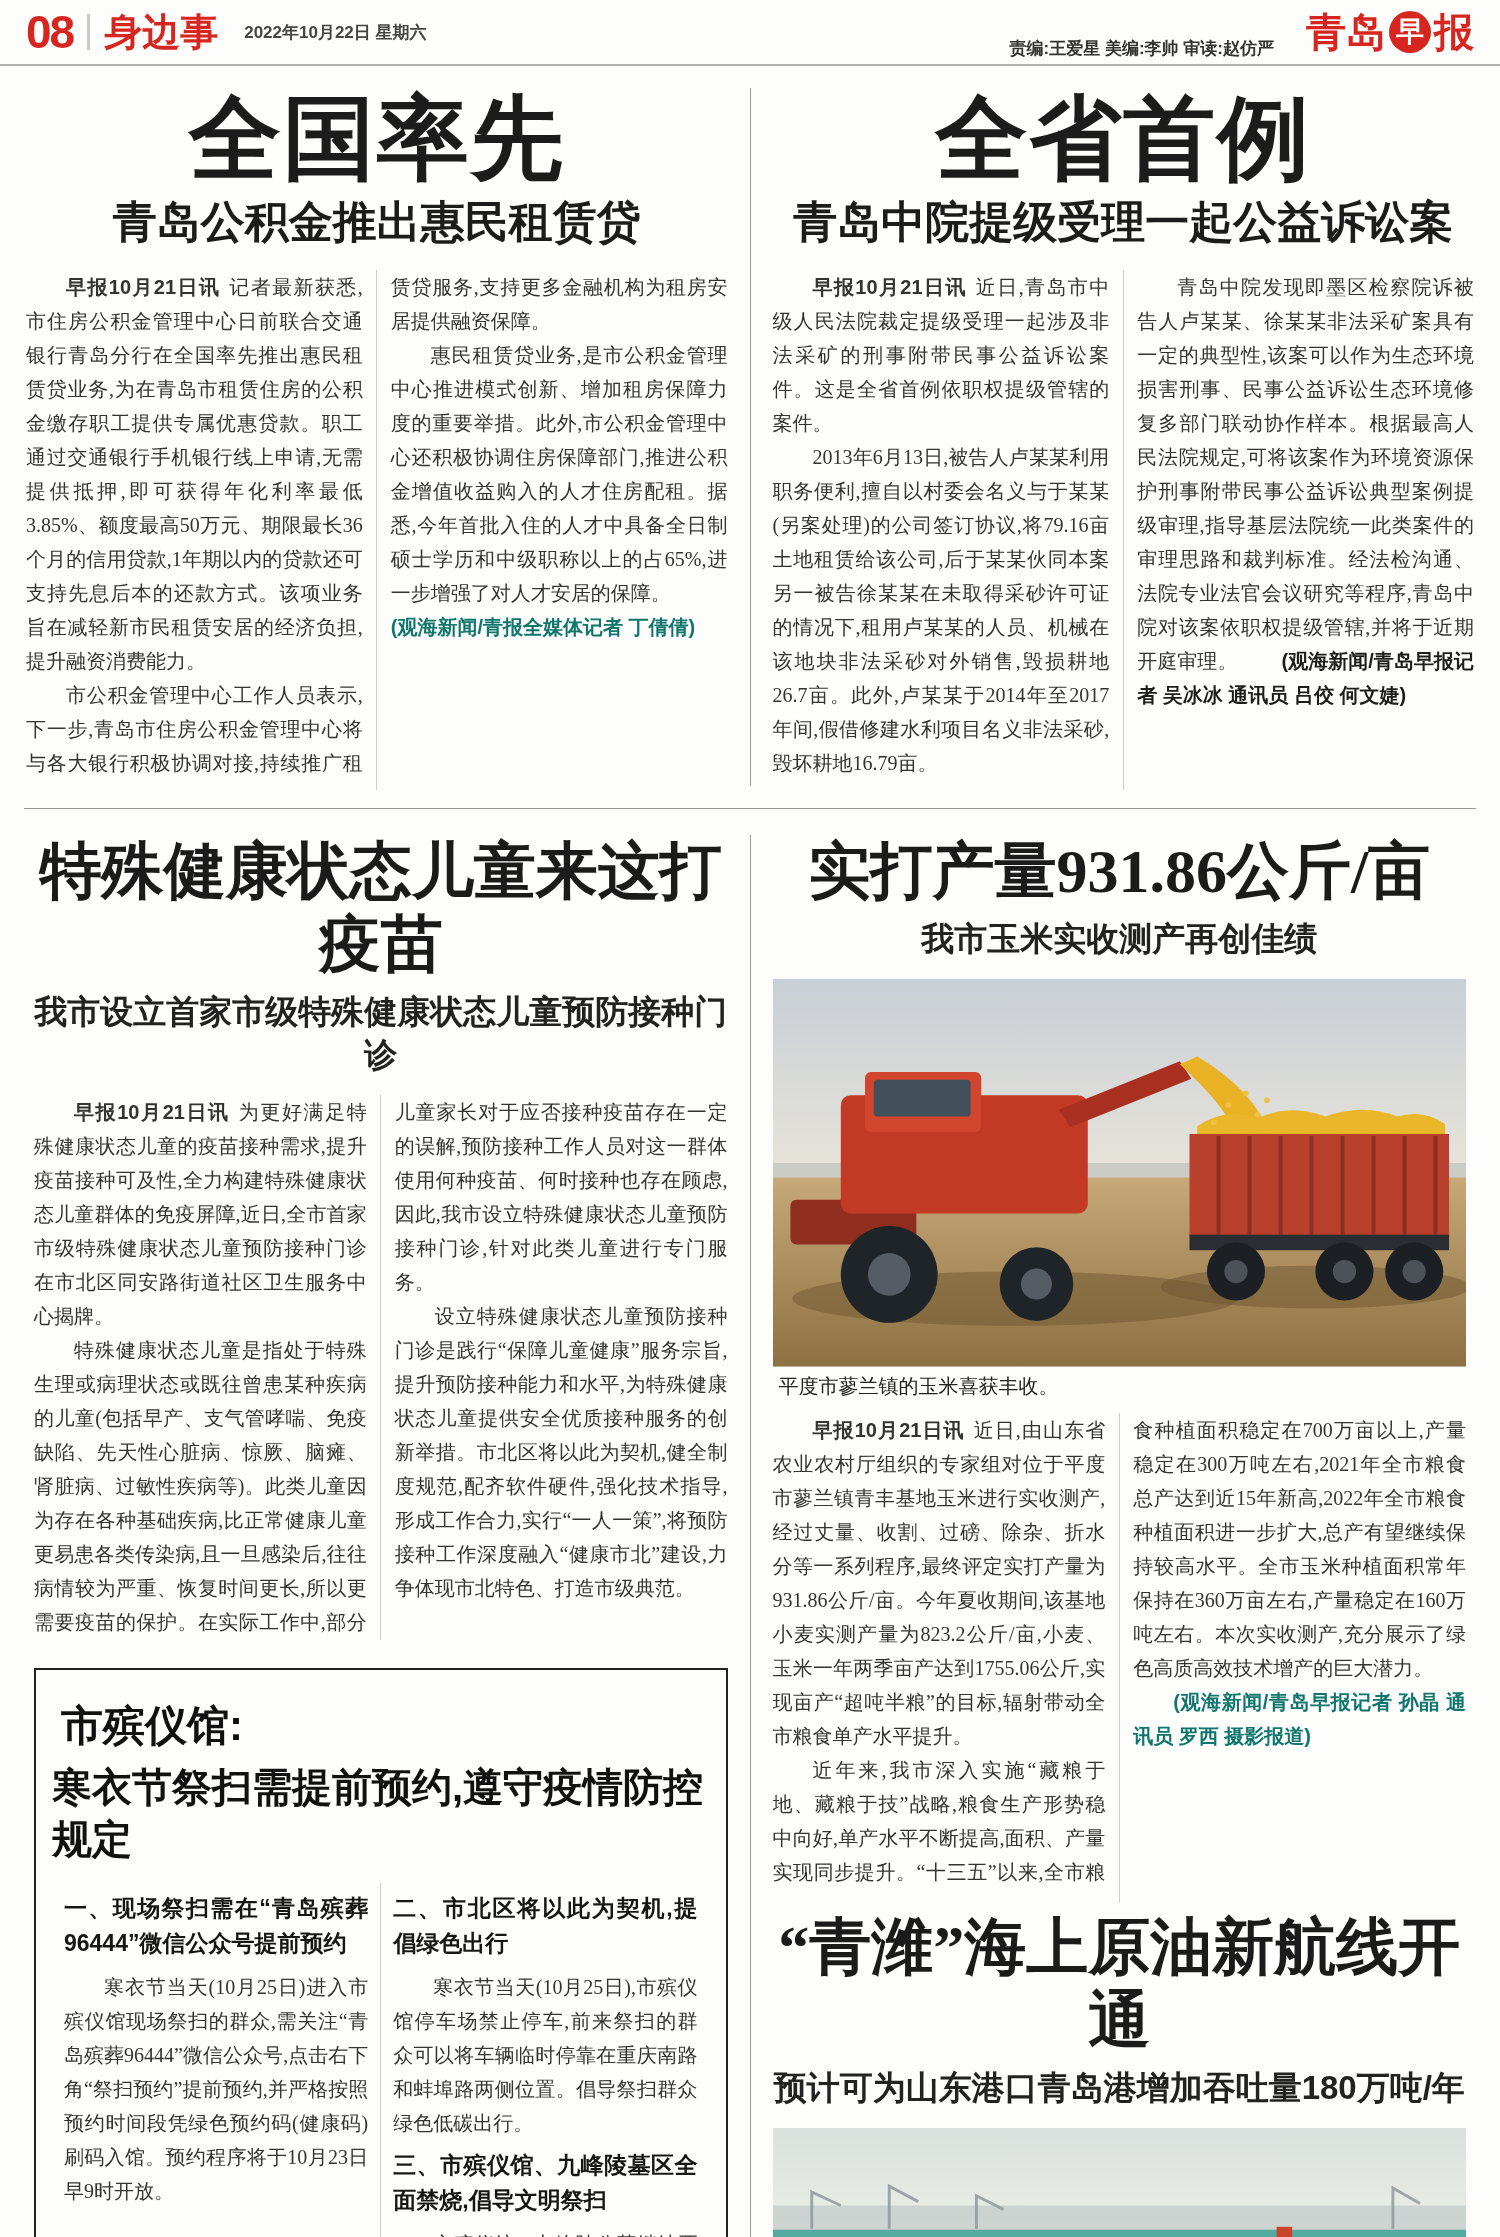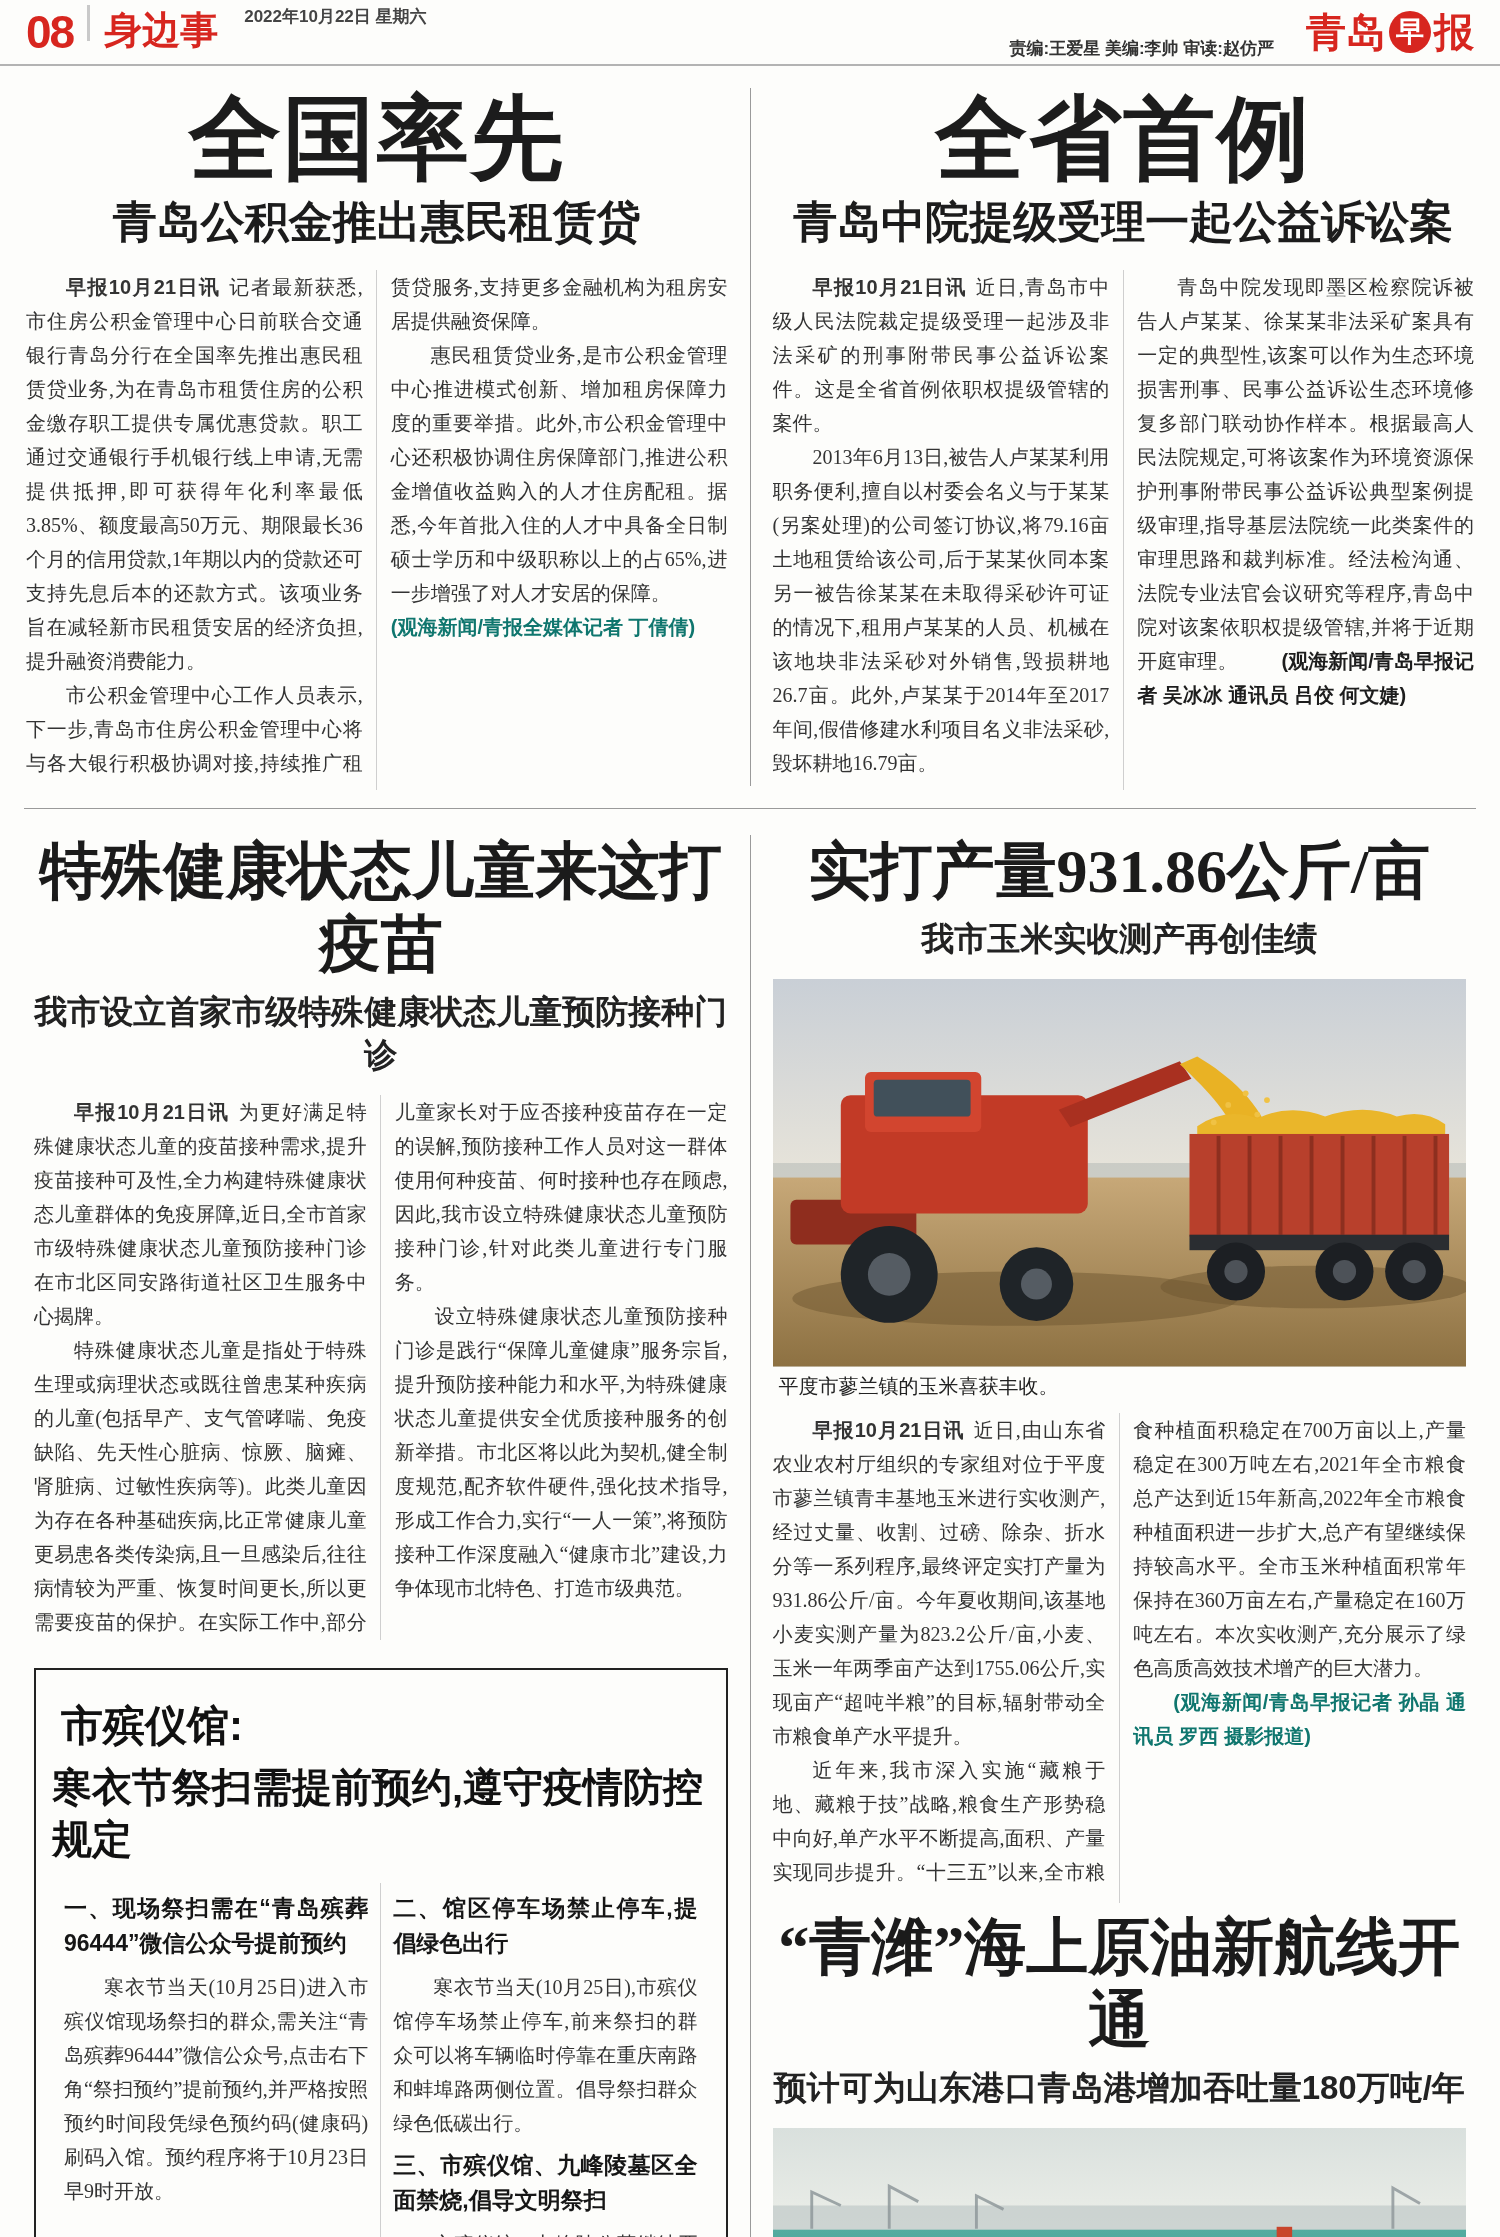--- a/index.html
+++ b/index.html
@@ -1,20 +1,20 @@
 <!DOCTYPE html>
 <html><head>
 <meta charset="utf-8">
 <style>
   html,body{margin:0;padding:0;background:#e9e9e7;}
   .page{width:1500px;min-height:2237px;margin:0 auto;background:#fdfdfb;color:#2e2e2e;box-sizing:border-box;padding-bottom:28px;}
 
   
   .masthead{display:flex;justify-content:space-between;align-items:center;height:64px;padding:0 26px;border-bottom:2px solid #b3b3b3;}
-  .mh-left{display:flex;align-items:flex-start;gap:14px;}
+  .mh-left{display:flex;align-items:center;gap:14px;}
   .pageno{font:900 46px "Liberation Sans","DejaVu Sans",sans-serif;color:#d7261f;letter-spacing:-2px;}
   .mh-sep{width:3px;height:36px;background:#c9c9c9;}
   .section-name{font:900 38px "Liberation Sans","DejaVu Sans",sans-serif;color:#d7261f;}
   .edition-date{font:700 17px "Liberation Sans","DejaVu Sans",sans-serif;color:#444;margin-left:12px;}
   .mh-right{display:flex;align-items:flex-end;gap:18px;}
   .editors{font:700 17px "Liberation Sans","DejaVu Sans",sans-serif;color:#333;}
   .brand{display:inline-flex;align-items:center;font:900 40px "Liberation Sans","DejaVu Sans",sans-serif;color:#d7261f;margin-left:14px;}
   .brand-sun{width:42px;height:42px;border-radius:50%;background:#d7261f;color:#fff;display:inline-flex;align-items:center;justify-content:center;font-size:28px;margin:0 3px;}
 
   
@@ -128,21 +128,21 @@
       <article class="boxed">
         <h1 class="box-title1">市殡仪馆:</h1>
         <h1 class="box-title2">寒衣节祭扫需提前预约,遵守疫情防控规定</h1>
         <div class="box-cols">
           <div class="box-col">
             <h3 class="sec-h">一、现场祭扫需在“青岛殡葬96444”微信公众号提前预约</h3>
             <p class="para">寒衣节当天(10月25日)进入市殡仪馆现场祭扫的群众,需关注“青岛殡葬96444”微信公众号,点击右下角“祭扫预约”提前预约,并严格按照预约时间段凭绿色预约码(健康码)刷码入馆。预约程序将于10月23日早9时开放。</p>
 
           </div>
           <div class="box-col">
-            <h3 class="sec-h">二、馆区停车场禁止停车,提倡绿色出行</h3>
+            <h3 class="sec-h">二、市北区将以此为契机,提倡绿色出行</h3>
             <p class="para">寒衣节当天(10月25日),市殡仪馆停车场禁止停车,前来祭扫的群众可以将车辆临时停靠在重庆南路和蚌埠路两侧位置。倡导祭扫群众绿色低碳出行。</p>
             <h3 class="sec-h">三、市殡仪馆、九峰陵墓区全面禁烧,倡导文明祭扫</h3>
             <p class="para"><span>市殡仪馆、九峰陵公墓继续严格贯彻落实《青岛市禁止焚烧抛撒丧葬祭奠物品规定》,全面禁止焚烧丧葬祭奠物品。建议广大市民献一束花、敬一杯酒、讲一段故事、家庭追思等多种绿色、文明的祭奠方式缅怀先人,传承文明家风,引领岛城文明祭扫新风尚。</span> </p>
 
           </div>
         </div>
       </article>
 
     </div>
 

